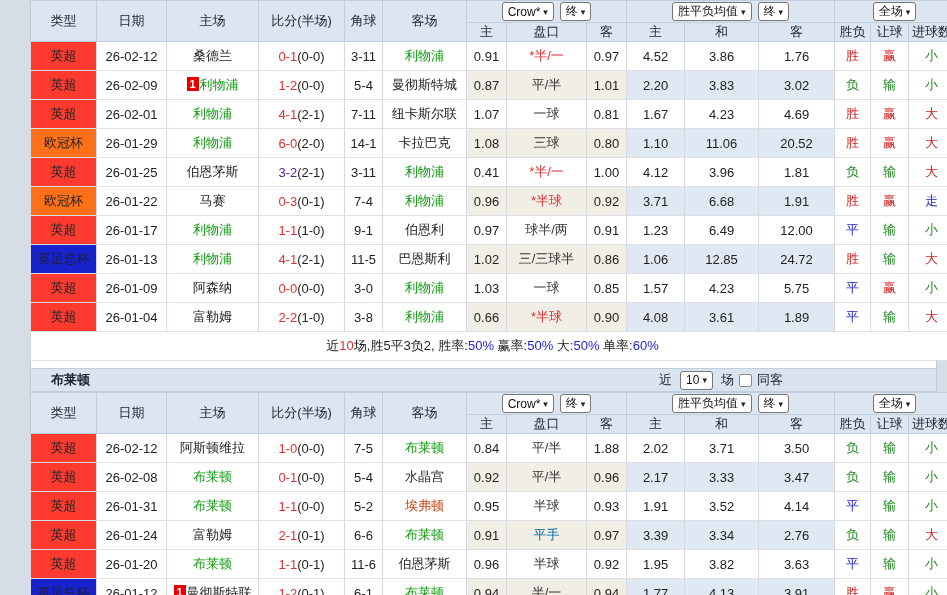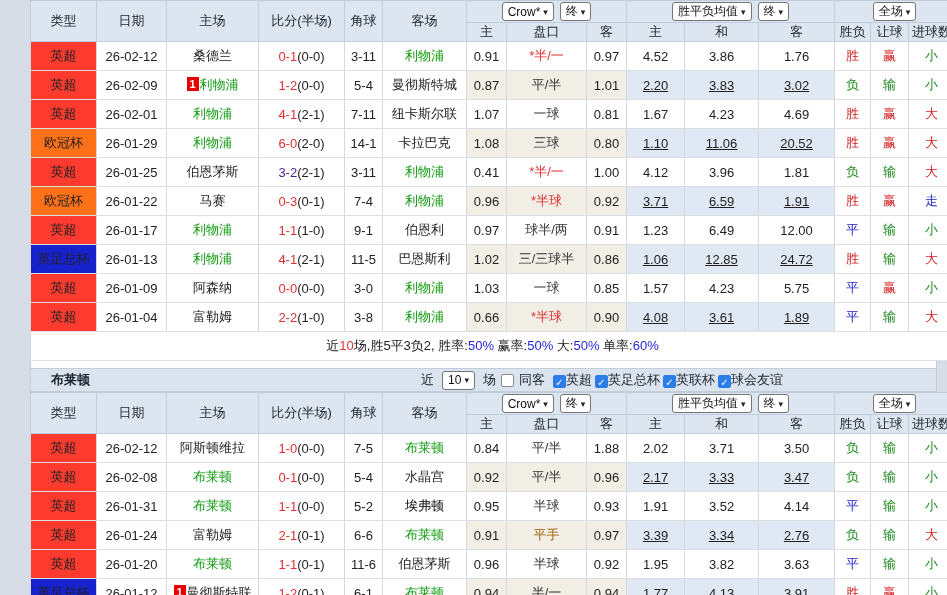--- a/index.html
+++ b/index.html
@@ -11,21 +11,21 @@
   table.grid{width:907px;border-collapse:collapse;table-layout:fixed;background:#fff;}
   table.grid thead th{background:#dde5f0;border:1px solid #c2cdda;font-weight:normal;
        color:#1c2430;font-size:13px;padding:0;white-space:nowrap;overflow:hidden;}
   tr.ctrl-row th{height:21px;}
   tr.sub-row th{height:16px;}
   table.grid tbody td{border-right:1px solid #d4d9e0;border-bottom:1px solid #dcdfe4;
        border-left:1px solid #d4d9e0;text-align:center;font-size:13px;color:#222;
        height:28px;padding:0;white-space:nowrap;overflow:hidden;background:#fff;}
   tr.even td{background:#f0f0f0;}
   td.crow{background:#fffdf6;} tr.even td.crow{background:#f1eee6;}
-  td.mean{background:#e9f2fb;} tr.even td.mean{background:#e0e9f3;text-decoration:underline;}
+  td.mean{background:#e9f2fb;} tr.even td.mean{background:#e0e9f3;}
   td.lg{color:#fff;font-size:13px;}
   .badge{display:inline-block;background:#e60000;color:#fff;font-size:11px;font-weight:bold;
        width:12px;height:14px;line-height:14px;text-align:center;margin-right:1px;vertical-align:1px;}
   tr.summary td{background:#fff;text-align:center;height:28px;font-size:13px;
        border:1px solid #c2cdda;border-top:1px solid #d4d9e0;}
   .spacer{height:7px;background:#ffffff;border-left:1px solid #c2cdda;border-right:1px solid #c2cdda;}
 
   .section-bar{height:24px;background:#dbe3ee;border:1px solid #c2cdda;display:flex;
        align-items:center;padding-left:20px;box-sizing:border-box;}
   .section-bar .title{font-weight:bold;font-size:13px;color:#1c2430;}
@@ -202,21 +202,21 @@
             <td class="lg" style="background: rgb(255, 113, 25);">欧冠杯</td>
             <td>26-01-22</td>
             <td><span style="color: rgb(34, 34, 34);">马赛</span></td>
             <td><span style="color: rgb(224, 48, 48);">0-3</span><span style="color: rgb(34, 34, 34);">(0-1)</span></td>
             <td>7-4</td>
             <td><span style="color: rgb(15, 155, 15);">利物浦</span></td>
             <td class="crow">0.96</td>
             <td class="crow" style="color: rgb(224, 48, 48);">*半球</td>
             <td class="crow">0.92</td>
             <td class="mean">3.71</td>
-            <td class="mean">6.59</td>
+            <td class="mean">6.68</td>
             <td class="mean">1.91</td>
             <td style="color: rgb(207, 31, 31);">胜</td>
             <td style="color: rgb(207, 31, 31);">赢</td>
             <td style="color: rgb(35, 35, 204);">走</td>
           </tr>
           <tr class="odd">
             <td class="lg" style="background: rgb(255, 59, 47);">英超</td>
             <td>26-01-17</td>
             <td><span style="color: rgb(15, 155, 15);">利物浦</span></td>
             <td><span style="color: rgb(224, 48, 48);">1-1</span><span style="color: rgb(34, 34, 34);">(1-0)</span></td>
@@ -297,21 +297,20 @@
       <span class="title">布莱顿</span>
       <div class="filters">
         <span>近</span>
         <span class="sel">
             <span>10</span>
             <span class="chev">▾</span>
           </span>
         <span>场</span>
         <span class="cb"></span>
         <span class="cb-label">同客</span>
-        <span><span class="cb checked">✓</span><span class="cb-label">英超</span><span class="cb checked">✓</span><span class="cb-label">英足总杯</span><span class="cb checked">✓</span><span class="cb-label">英联杯</span><span class="cb checked">✓</span><span class="cb-label">球会友谊</span></span>
       </div>
     </div>
 
     <table class="grid">
       <colgroup>
         <col style="width:66px">
           <col style="width:70px">
           <col style="width:92px">
           <col style="width:86px">
         <col style="width:38px">
@@ -405,40 +404,40 @@
             <td style="color: rgb(30, 138, 30);">负</td>
             <td style="color: rgb(30, 138, 30);">输</td>
             <td style="color: rgb(30, 138, 30);">小</td>
           </tr>
           <tr class="odd">
             <td class="lg" style="background: rgb(255, 59, 47);">英超</td>
             <td>26-01-31</td>
             <td><span style="color: rgb(15, 155, 15);">布莱顿</span></td>
             <td><span style="color: rgb(224, 48, 48);">1-1</span><span style="color: rgb(34, 34, 34);">(0-0)</span></td>
             <td>5-2</td>
-            <td><span style="color: #000000;">埃弗顿</span></td>
+            <td><span style="color: #c2410c;">埃弗顿</span></td>
             <td class="crow">0.95</td>
             <td class="crow" style="color: rgb(51, 51, 51);">半球</td>
             <td class="crow">0.93</td>
             <td class="mean">1.91</td>
             <td class="mean">3.52</td>
             <td class="mean">4.14</td>
             <td style="color: rgb(35, 35, 204);">平</td>
             <td style="color: rgb(30, 138, 30);">输</td>
             <td style="color: rgb(30, 138, 30);">小</td>
           </tr>
           <tr class="even">
             <td class="lg" style="background: rgb(255, 59, 47);">英超</td>
             <td>26-01-24</td>
             <td><span style="color: rgb(34, 34, 34);">富勒姆</span></td>
             <td><span style="color: rgb(224, 48, 48);">2-1</span><span style="color: rgb(34, 34, 34);">(0-1)</span></td>
             <td>6-6</td>
             <td><span style="color: rgb(15, 155, 15);">布莱顿</span></td>
             <td class="crow">0.91</td>
-            <td class="crow" style="color: #a16207;">平手</td>
+            <td class="crow" style="color: #0369a1;">平手</td>
             <td class="crow">0.97</td>
             <td class="mean">3.39</td>
             <td class="mean">3.34</td>
             <td class="mean">2.76</td>
             <td style="color: rgb(30, 138, 30);">负</td>
             <td style="color: rgb(30, 138, 30);">输</td>
             <td style="color: rgb(207, 31, 31);">大</td>
           </tr>
           <tr class="odd">
             <td class="lg" style="background: rgb(255, 59, 47);">英超</td>

